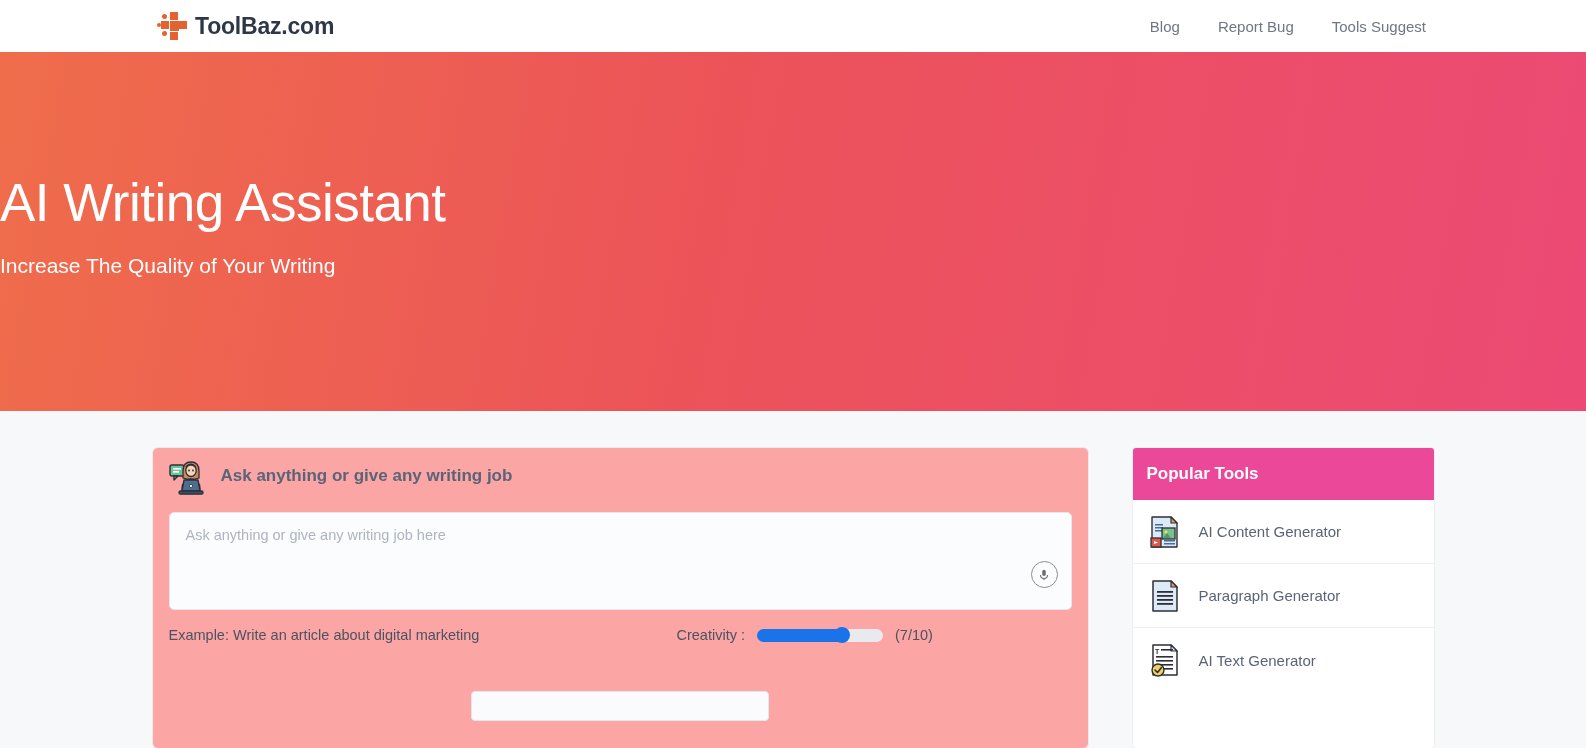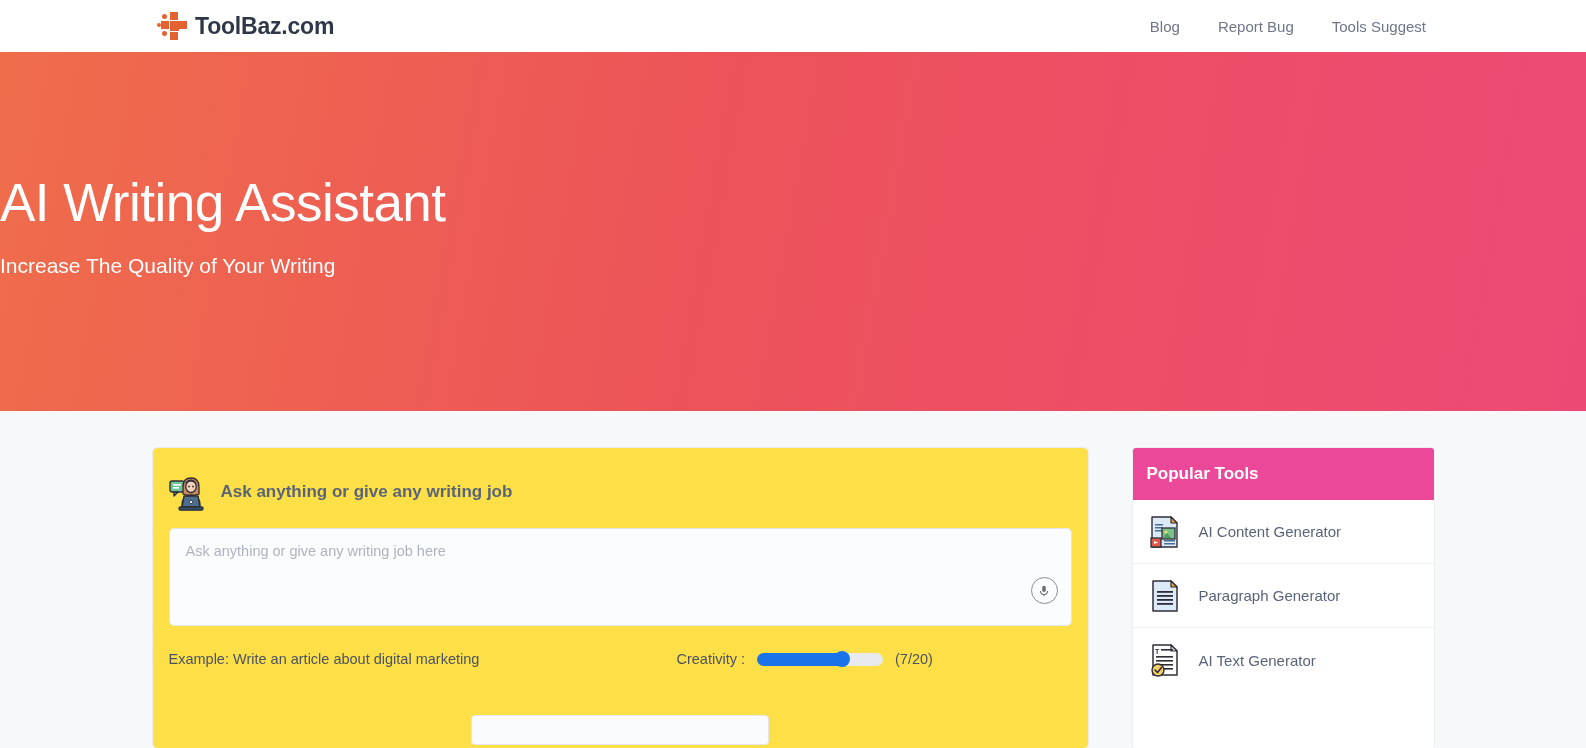--- a/index.html
+++ b/index.html
@@ -96,24 +96,24 @@
   .content {
     display: flex;
     padding: 36px 0 0 0;
     gap: 43px;
     justify-content: center;
   }
 
   
   .main-card {
     width: 937px;
-    background: #fde047;
+    background: #fca5a5;
     border: 1px solid #e9ecef;
     border-radius: 6px;
-    padding: 24px 16px 0 16px;
+    padding: 8px 16px 0 16px;
     min-height: 302px;
   }
   .card-head {
     display: flex;
     align-items: center;
     gap: 12px;
     margin-bottom: 16px;
   }
   .avatar-icon {
     width: 40px;
@@ -153,21 +153,21 @@
     display: flex;
     align-items: center;
     justify-content: center;
     cursor: pointer;
     padding: 0;
   }
 
   .under-row {
     display: flex;
     align-items: center;
-    margin-top: 21px;
+    margin-top: 13px;
     font-size: 14.5px;
     color: #4c5260;
   }
   .example-text { width: 508px; }
   .creativity-label { color: #4c5260; margin-right: 12px; }
   .slider {
     -webkit-appearance: none;
     appearance: none;
     width: 126px;
     height: 13px;
@@ -311,21 +311,21 @@
           <path d="M4 8 a4 4 0 0 0 8 0" fill="none" stroke="#6d6d6d" stroke-width="1.2"></path>
           <line x1="8" y1="12" x2="8" y2="14" stroke="#6d6d6d" stroke-width="1.2"></line>
         </svg>
       </button>
     </div>
 
     <div class="under-row">
       <span class="example-text">Example: Write an article about digital marketing</span>
       <span class="creativity-label">Creativity :</span>
       <input type="range" class="slider" min="0" max="10" value="7" style="background: linear-gradient(to right, rgb(26, 115, 232) 0%, rgb(26, 115, 232) 70%, rgb(232, 234, 237) 70%, rgb(232, 234, 237) 100%);">
-      <span class="ratio-text">(7/20)</span>
+      <span class="ratio-text">(7/10)</span>
     </div>
 
     <div class="bottom-stub"></div>
   </div>
 
   <div class="sidebar">
     <div class="sidebar-head">Popular Tools</div>
 
 
     <div class="tool-item">

